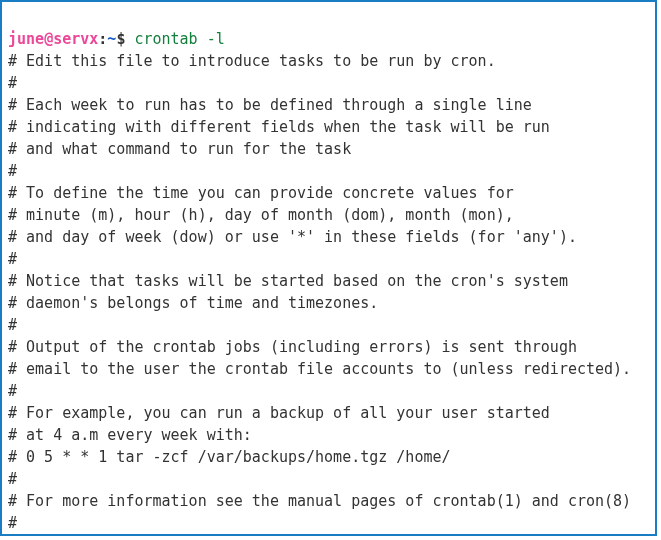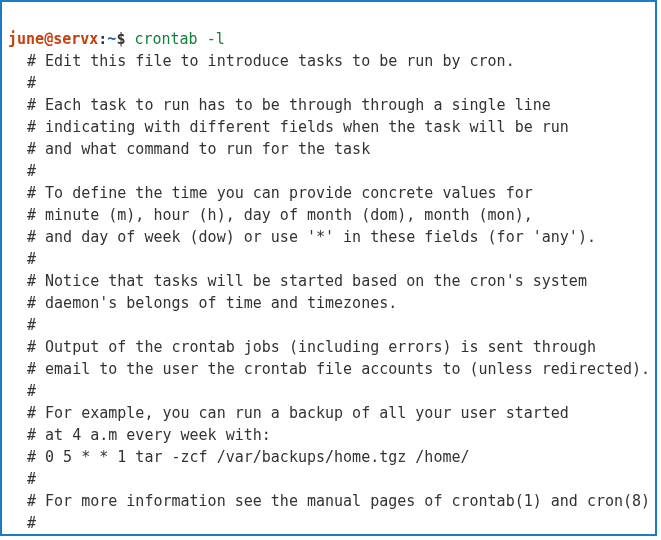--- a/index.html
+++ b/index.html
@@ -14,35 +14,35 @@
     box-sizing: border-box;
     font-family: "DejaVu Sans Mono", "Liberation Mono", "Consolas", monospace;
     font-size: 15px;
     line-height: 22px;
     padding: 4px 6px 4px 6px;
     color: #333;
     white-space: pre;
     overflow: hidden;
     position: relative;
   }
-  .prompt-user { color: #c2410c; font-weight: bold; }
+  .prompt-user { color: #ec4899; font-weight: bold; }
   .prompt-sep  { color: #333; font-weight: bold; }
   .prompt-path { color: #1a5cc4; font-weight: bold; }
   .prompt-dollar { color: #333; font-weight: bold; }
   .cmd { color: #15803d; }
-  .comment { color: #333; margin-left: 19px; }
+  .comment { color: #333; }
 </style>
 </head>
 <body>
 
 <div class="terminal">
 <span><span class="prompt-user"><span>june</span><span>@</span><span>servx</span></span><span class="prompt-sep">:</span><span class="prompt-path">~</span><span class="prompt-dollar">$</span> <span class="cmd">crontab -l</span></span>
 <span class="comment"># Edit this file to introduce tasks to be run by cron.</span>
 <span class="comment">#</span>
-<span class="comment"># Each task to run has to be through through a single line</span>
+<span class="comment"># Each week to run has to be defined through a single line</span>
 <span class="comment"># indicating with different fields when the task will be run</span>
 <span class="comment"># and what command to run for the task</span>
 <span class="comment">#</span>
 <span class="comment"># To define the time you can provide concrete values for</span>
 <span class="comment"># minute (m), hour (h), day of month (dom), month (mon),</span>
 <span class="comment"># and day of week (dow) or use '*' in these fields (for 'any').</span>
 <span class="comment">#</span>
 <span class="comment"># Notice that tasks will be started based on the cron's system</span>
 <span class="comment"># daemon's belongs of time and timezones.</span>
 <span class="comment">#</span>

